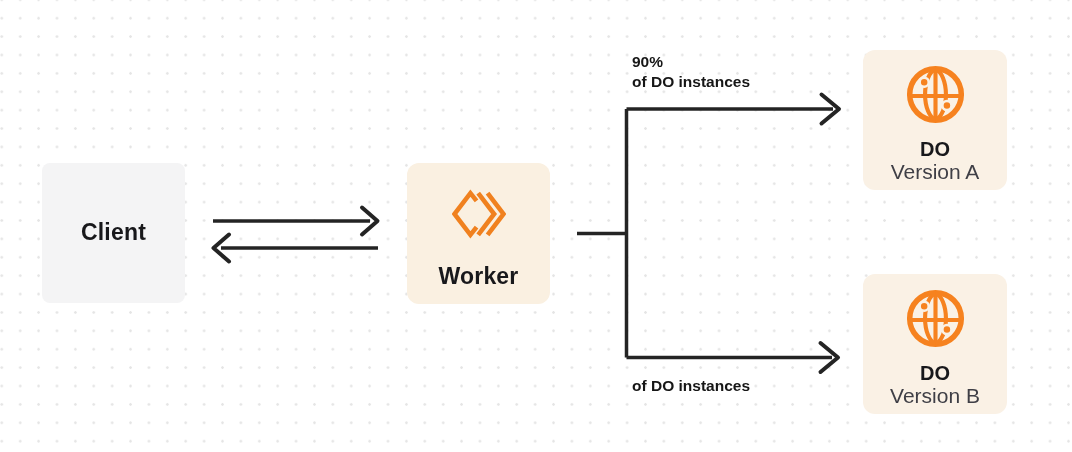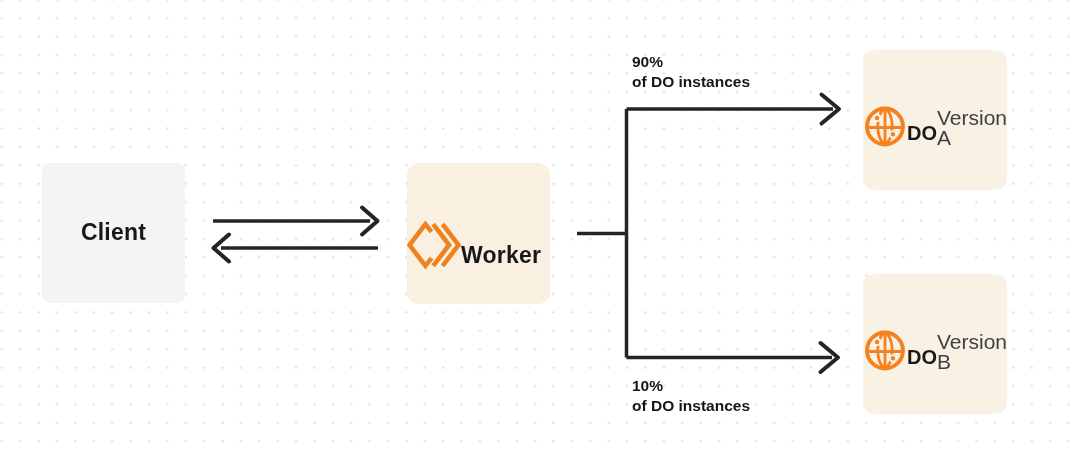--- a/index.html
+++ b/index.html
@@ -36,21 +36,21 @@
     stroke:var(--connector);
     stroke-width:3.5;
   }
   svg.connectors path.head{
     stroke-width:4;
     stroke-linecap:round;
     stroke-linejoin:round;
   }
   .node{
     position:absolute;
-    display:flex;flex-direction:row;
+    display:flex;flex-direction:column;
     align-items:center;justify-content:center;
   }
   .node-client{
     left:42px;top:163px;width:143px;height:140px;
     background:var(--client-box-bg);
     border-radius:8px;
   }
   .node-client .node-title{font-size:23px;}
   .node-worker{
     left:407px;top:163px;width:143px;height:141px;
@@ -173,17 +173,16 @@
     <span class="do-title">DO</span>
     <span class="do-subtitle">Version B</span>
   </div>
 
   <div class="edge-label edge-label-top">
     <div>90%</div>
     <div>of DO instances</div>
   </div>
 
   <div class="edge-label edge-label-bottom">
-    <div>10%</div>
     <div>of DO instances</div>
   </div>
 
 </div>
 
 </body></html>

